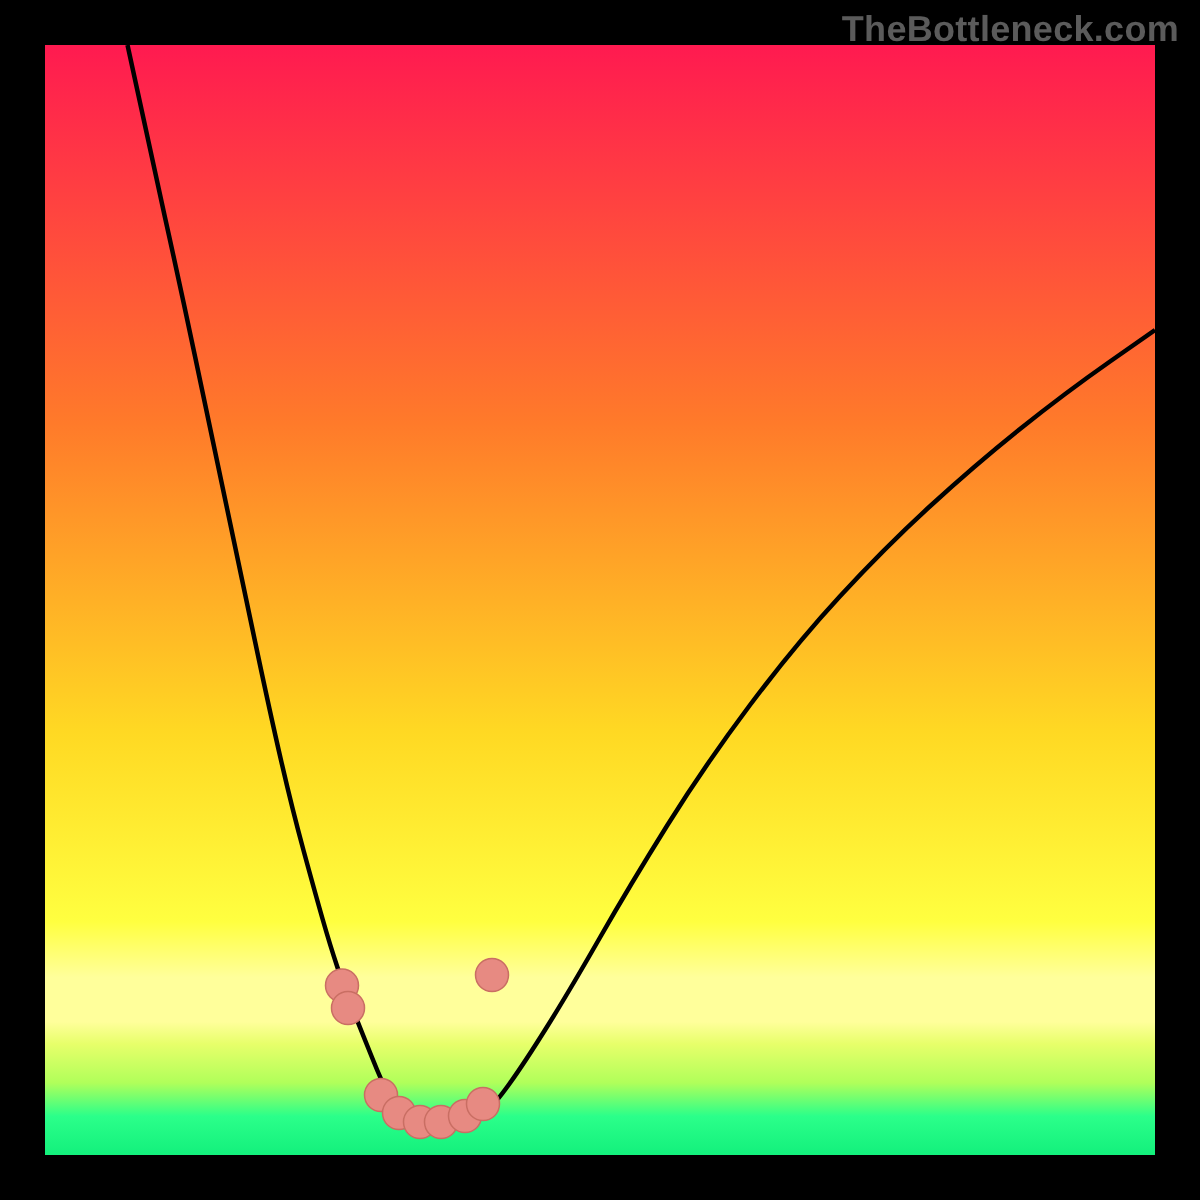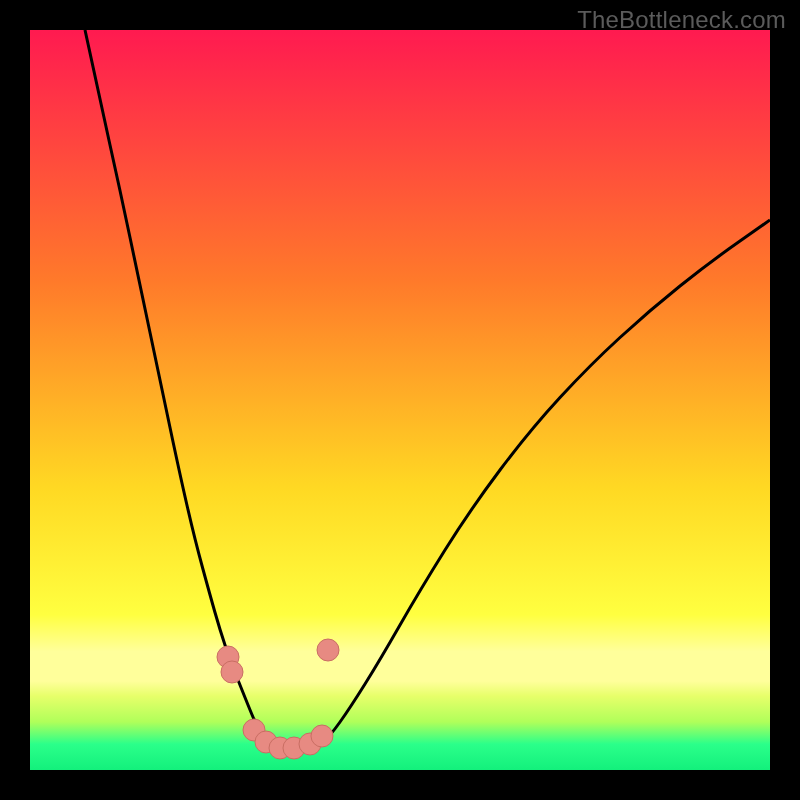--- a/index.html
+++ b/index.html
@@ -26,21 +26,21 @@
     height: 740px;
     overflow: hidden;
   }
   .watermark {
     position: absolute;
     top: 6px;
     right: 14px;
     font-family: Arial, Helvetica, sans-serif;
     font-size: 24px;
     color: #5b5b5b;
-    font-weight: 400;
+    font-weight: 700;
     letter-spacing: 0.2px;
   }
   svg {
     display: block;
   }
 </style>
 </head>
 <body>
 
 <div class="frame">

